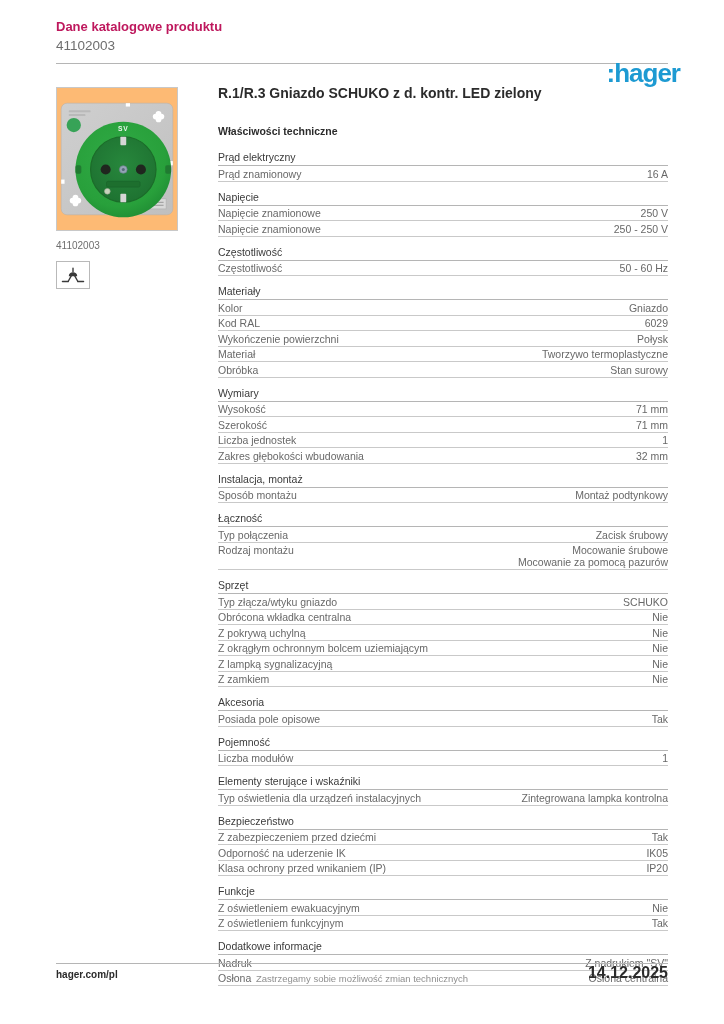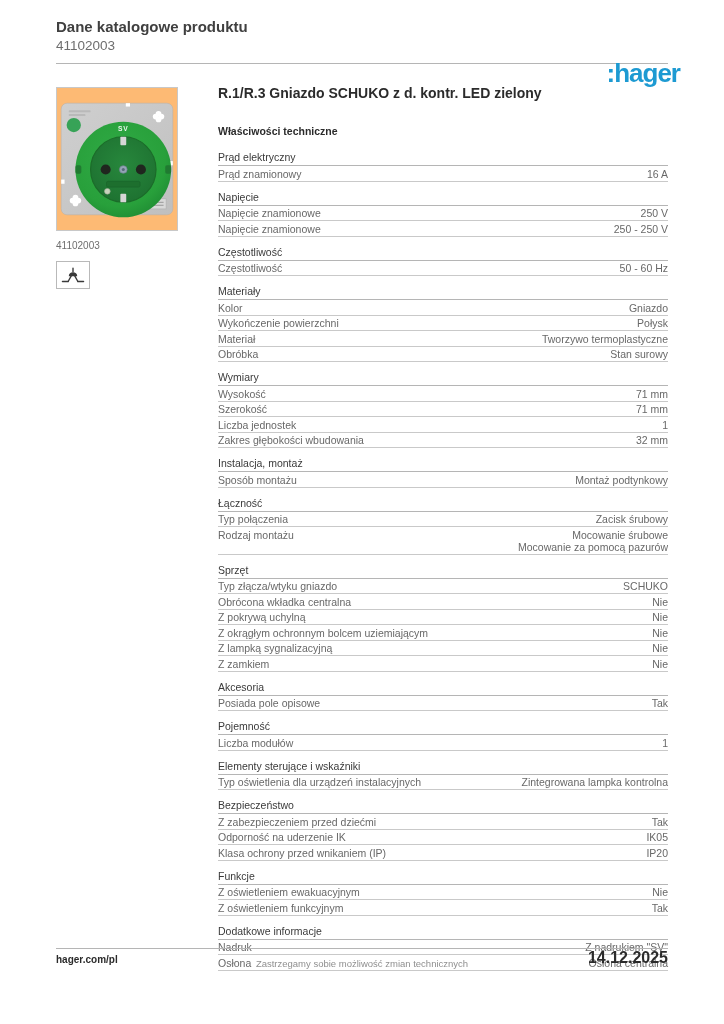--- a/index.html
+++ b/index.html
@@ -13,21 +13,21 @@
   }
   :root {
     --brand-blue: #1d9ad2;
     --line-light: #c9c9c9;
     --line-mid: #b5b5b5;
     --txt-gray: #686868;
   }
   .page { padding: 18px 56px 0 56px; position: relative; }
 
   
-  .hdr-title { font-size: 15px; font-weight: bold; color: #404040; line-height: 18px; }
+  .hdr-title { font-size: 13px; font-weight: bold; color: #be185d; line-height: 18px; }
   .hdr-code  { font-size: 13.5px; color: #6e6e6e; line-height: 16px; margin-top: 2px; }
   .logo {
     position: absolute; right: 44px; top: 20px;
     font-size: 26px; font-weight: bold; color: var(--brand-blue);
     letter-spacing: -1px; line-height: 26px; margin-top: 40px;
   }
   .hdr-rule { border-bottom: 1px solid var(--line-mid); margin-top: 9px; }
 
   
   .content { display: flex; margin-top: 23px; }
@@ -223,20 +223,24 @@
   </section>
 
   <section class="spec-section">
     <h3 class="sec-title">Materiały</h3>
     <div class="rows">
   <div class="row">
     <span class="lbl">Kolor</span>
     <span class="val">Gniazdo</span>
   </div>
 
+  <div class="row">
+    <span class="lbl">Kod RAL</span>
+    <span class="val">6029</span>
+  </div>
 
   <div class="row">
     <span class="lbl">Wykończenie powierzchni</span>
     <span class="val">Połysk</span>
   </div>
 
   <div class="row">
     <span class="lbl">Materiał</span>
     <span class="val">Tworzywo termoplastyczne</span>
   </div>

